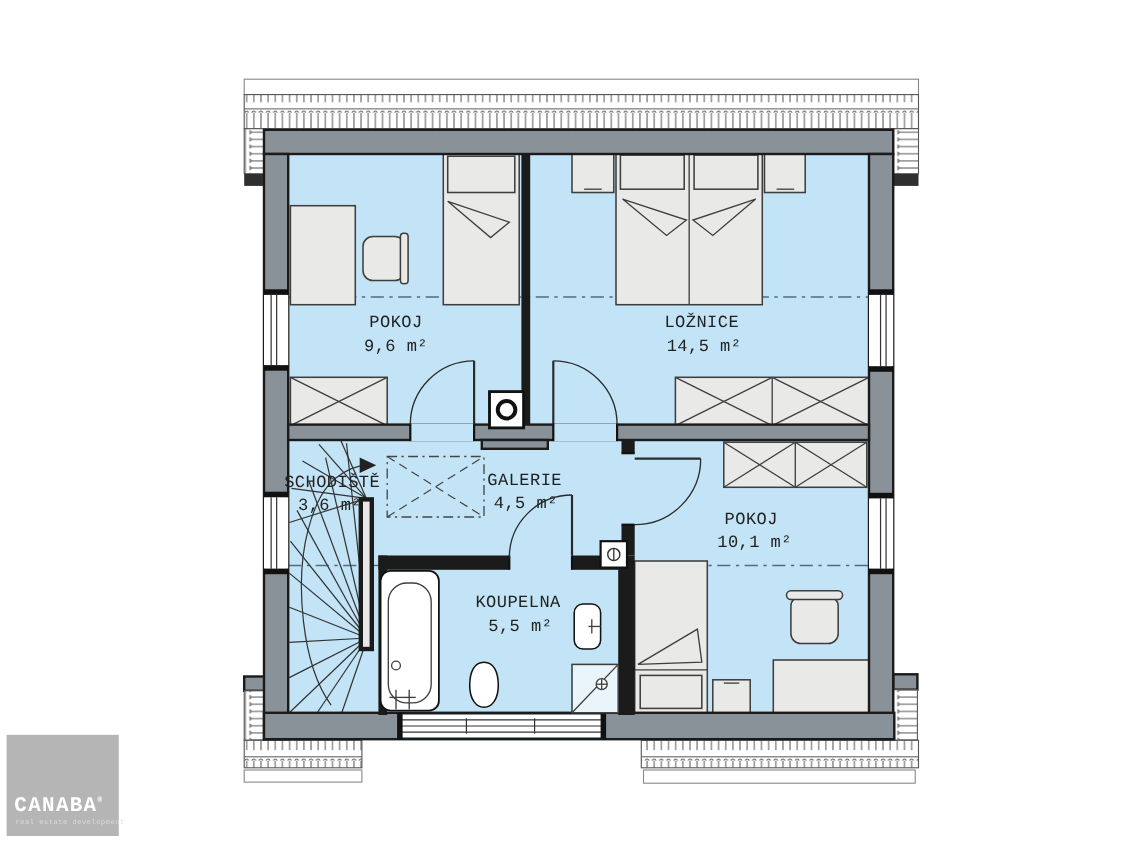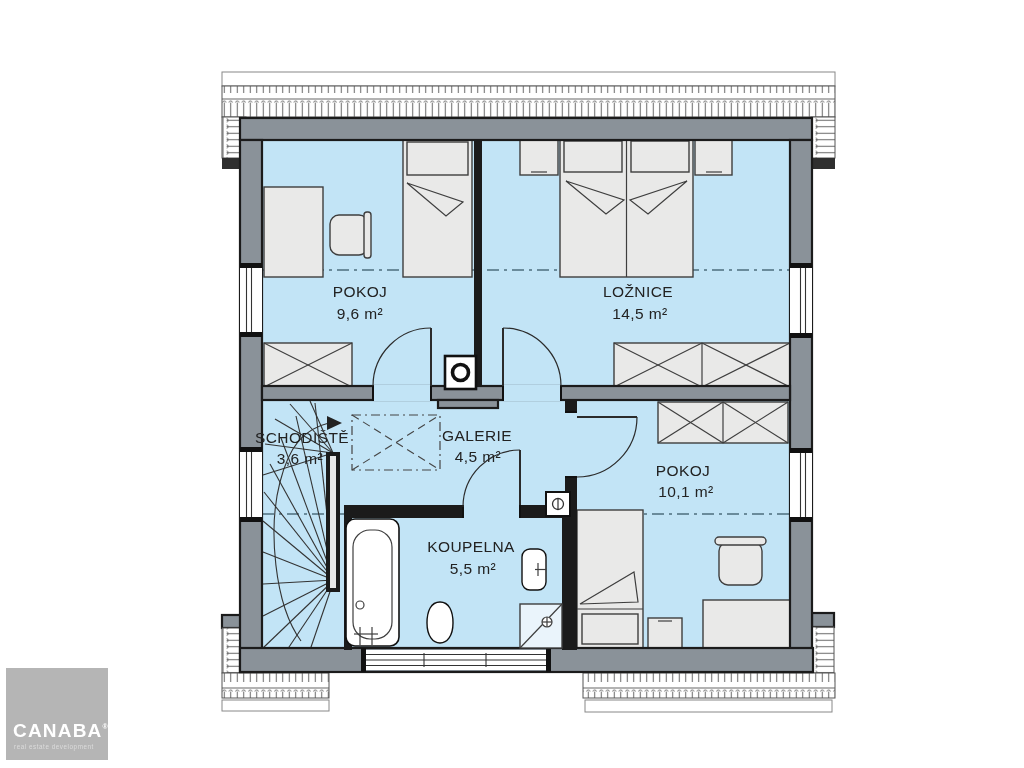--- a/index.html
+++ b/index.html
@@ -1,17 +1,17 @@
 <!DOCTYPE html>
 <html><head>
 <meta charset="utf-8">
 <style>
   html,body{margin:0;padding:0;background:#fff;}
   .page{width:986px;height:768px;background:#fff;position:relative;overflow:hidden;
-        font-family:Liberation Sans, sans-serif;text-align:center;}
+        font-family:Liberation Mono, monospace;text-align:center;}
   svg{position:absolute;left:0;top:0;}
   .wall{fill:#8a9299;stroke:#1b1b1b;stroke-width:2.2;}
   .iwall{fill:#1b1b1b;}
   .floor{fill:#c2e4f6;}
   .gap{fill:#c2e4f6;}
   .furn{fill:#e9e9e8;stroke:#3e3e3e;stroke-width:1.4;}
   .furnline{stroke:#3e3e3e;stroke-width:1.2;fill:none;}
   .fold{fill:none;stroke:#3e3e3e;stroke-width:1.2;}
   .doorarc{stroke:#2b2b2b;stroke-width:1.2;fill:none;}
   .leaf{stroke:#2b2b2b;stroke-width:2;fill:none;}

